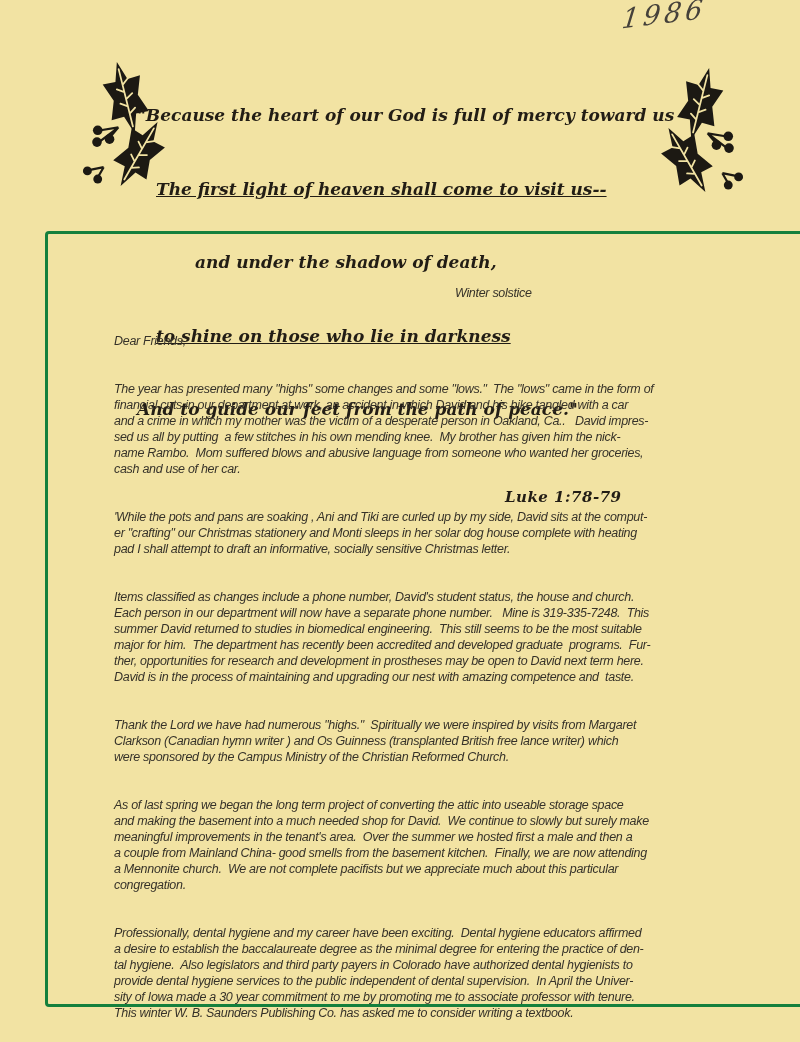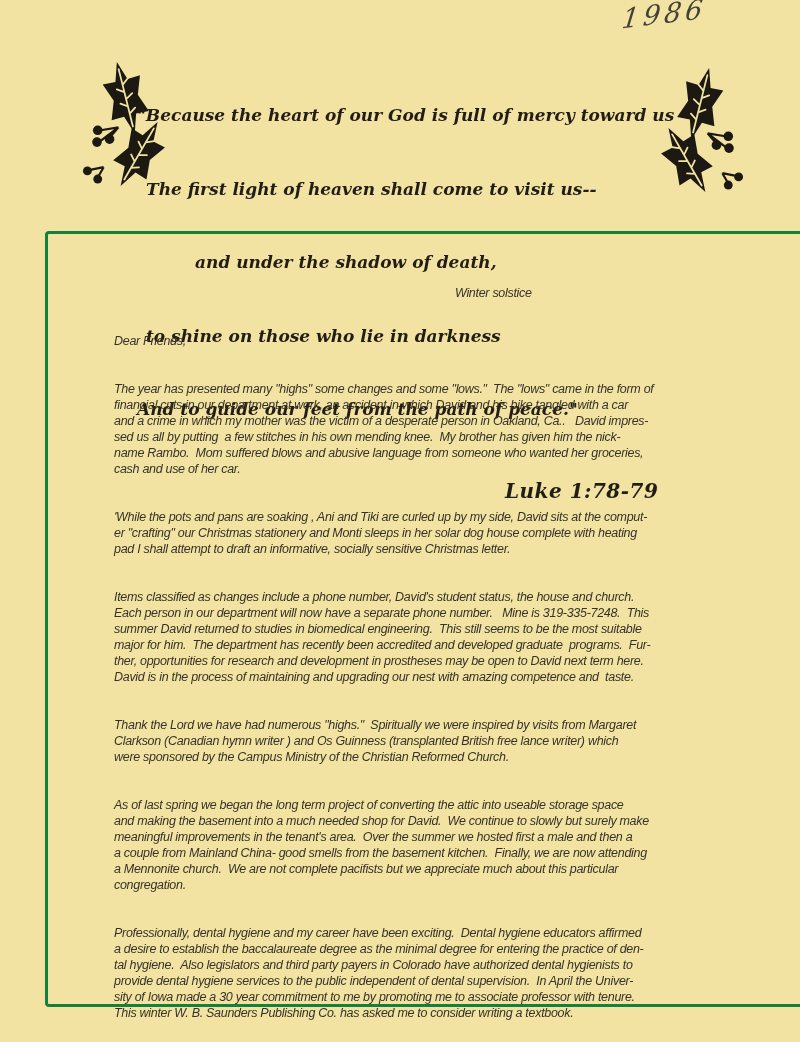--- a/index.html
+++ b/index.html
@@ -24,25 +24,25 @@
   
   .quote-block {
     position:absolute; left:137px; top:54px; width:530px;
     color:#221d15;
     font-family:"DejaVu Serif", serif;
     font-weight:bold; font-style:italic;
     font-size:17px; line-height:24.5px;
     white-space:pre;
   }
   .q-line { min-height:24.5px; }
-  .q-indent-1 { margin-left:9px; }
+  .q-indent-1 { margin-left:19px;text-decoration:underline; }
   .q-indent-2 { margin-left:58px; }
   .q-attr {
-    margin-top:8px; margin-left:368px;
-    font-size:20px; letter-spacing:0.5px;
+    margin-top:14px; margin-left:368px;
+    font-size:15px; letter-spacing:0.5px;
   }
   
   .frame {
     position:absolute; left:25px; top:231px;
     width:766px; height:776px;
     border:3px solid #15803d;
     border-radius:4px;
     box-sizing:border-box;
     margin-left:20px;
   }

